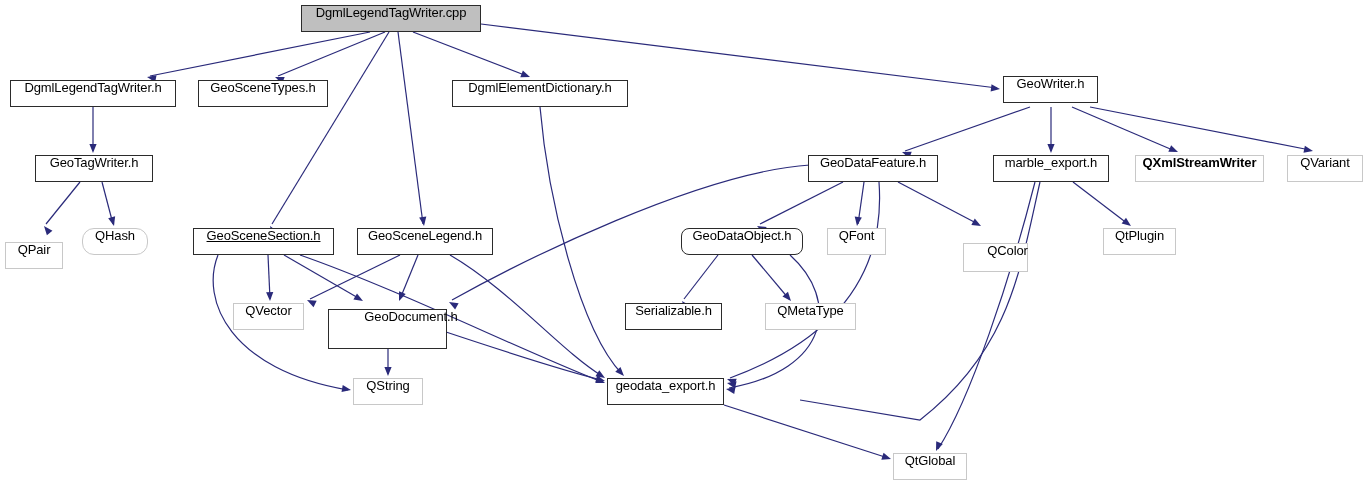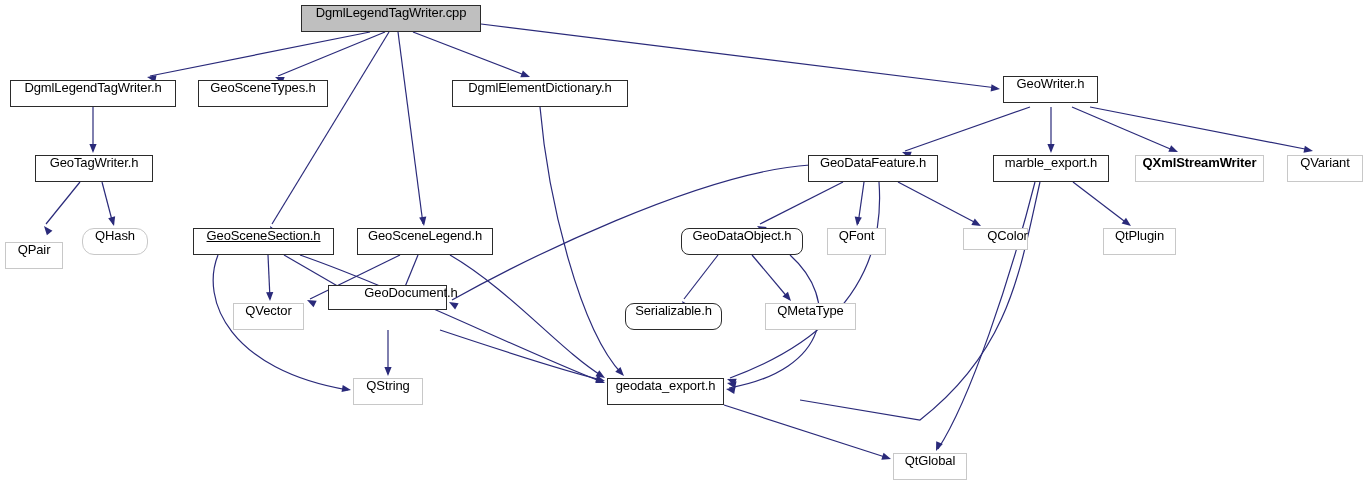--- a/index.html
+++ b/index.html
@@ -235,33 +235,33 @@
       </div>
       <div class="node thick" style="left: 357px; top: 228px; width: 136px; height: 27px;">
         <span class="node-label">GeoSceneLegend.h</span>
       </div>
       <div class="node thick" style="left: 681px; top: 228px; width: 122px; height: 27px; border-radius: 8px;">
         <span class="node-label">GeoDataObject.h</span>
       </div>
       <div class="node thin" style="left: 827px; top: 228px; width: 59px; height: 27px;">
         <span class="node-label">QFont</span>
       </div>
-      <div class="node thin" style="left: 963px; top: 228px; width: 65px; height: 22px; padding-left: 24px;">
+      <div class="node thin" style="left: 963px; top: 243px; width: 65px; height: 29px; padding-left: 24px;">
         <span class="node-label">QColor</span>
       </div>
       <div class="node thin" style="left: 1103px; top: 228px; width: 73px; height: 27px;">
         <span class="node-label">QtPlugin</span>
       </div>
       <div class="node thin" style="left: 233px; top: 303px; width: 71px; height: 27px;">
         <span class="node-label">QVector</span>
       </div>
-      <div class="node thick" style="left: 328px; top: 285px; width: 119px; height: 25px; padding-left: 47px;">
+      <div class="node thick" style="left: 328px; top: 309px; width: 119px; height: 40px; padding-left: 47px;">
         <span class="node-label">GeoDocument.h</span>
       </div>
-      <div class="node thick" style="left: 625px; top: 303px; width: 97px; height: 27px; border-radius: 9px;">
+      <div class="node thick" style="left: 625px; top: 303px; width: 97px; height: 27px;">
         <span class="node-label">Serializable.h</span>
       </div>
       <div class="node thin" style="left: 748px; top: 303px; width: 91px; height: 27px; margin-left: 17px;">
         <span class="node-label">QMetaType</span>
       </div>
       <div class="node thin" style="left: 353px; top: 378px; width: 70px; height: 27px;">
         <span class="node-label">QString</span>
       </div>
       <div class="node thick" style="left: 607px; top: 378px; width: 117px; height: 27px;">
         <span class="node-label">geodata_export.h</span>

